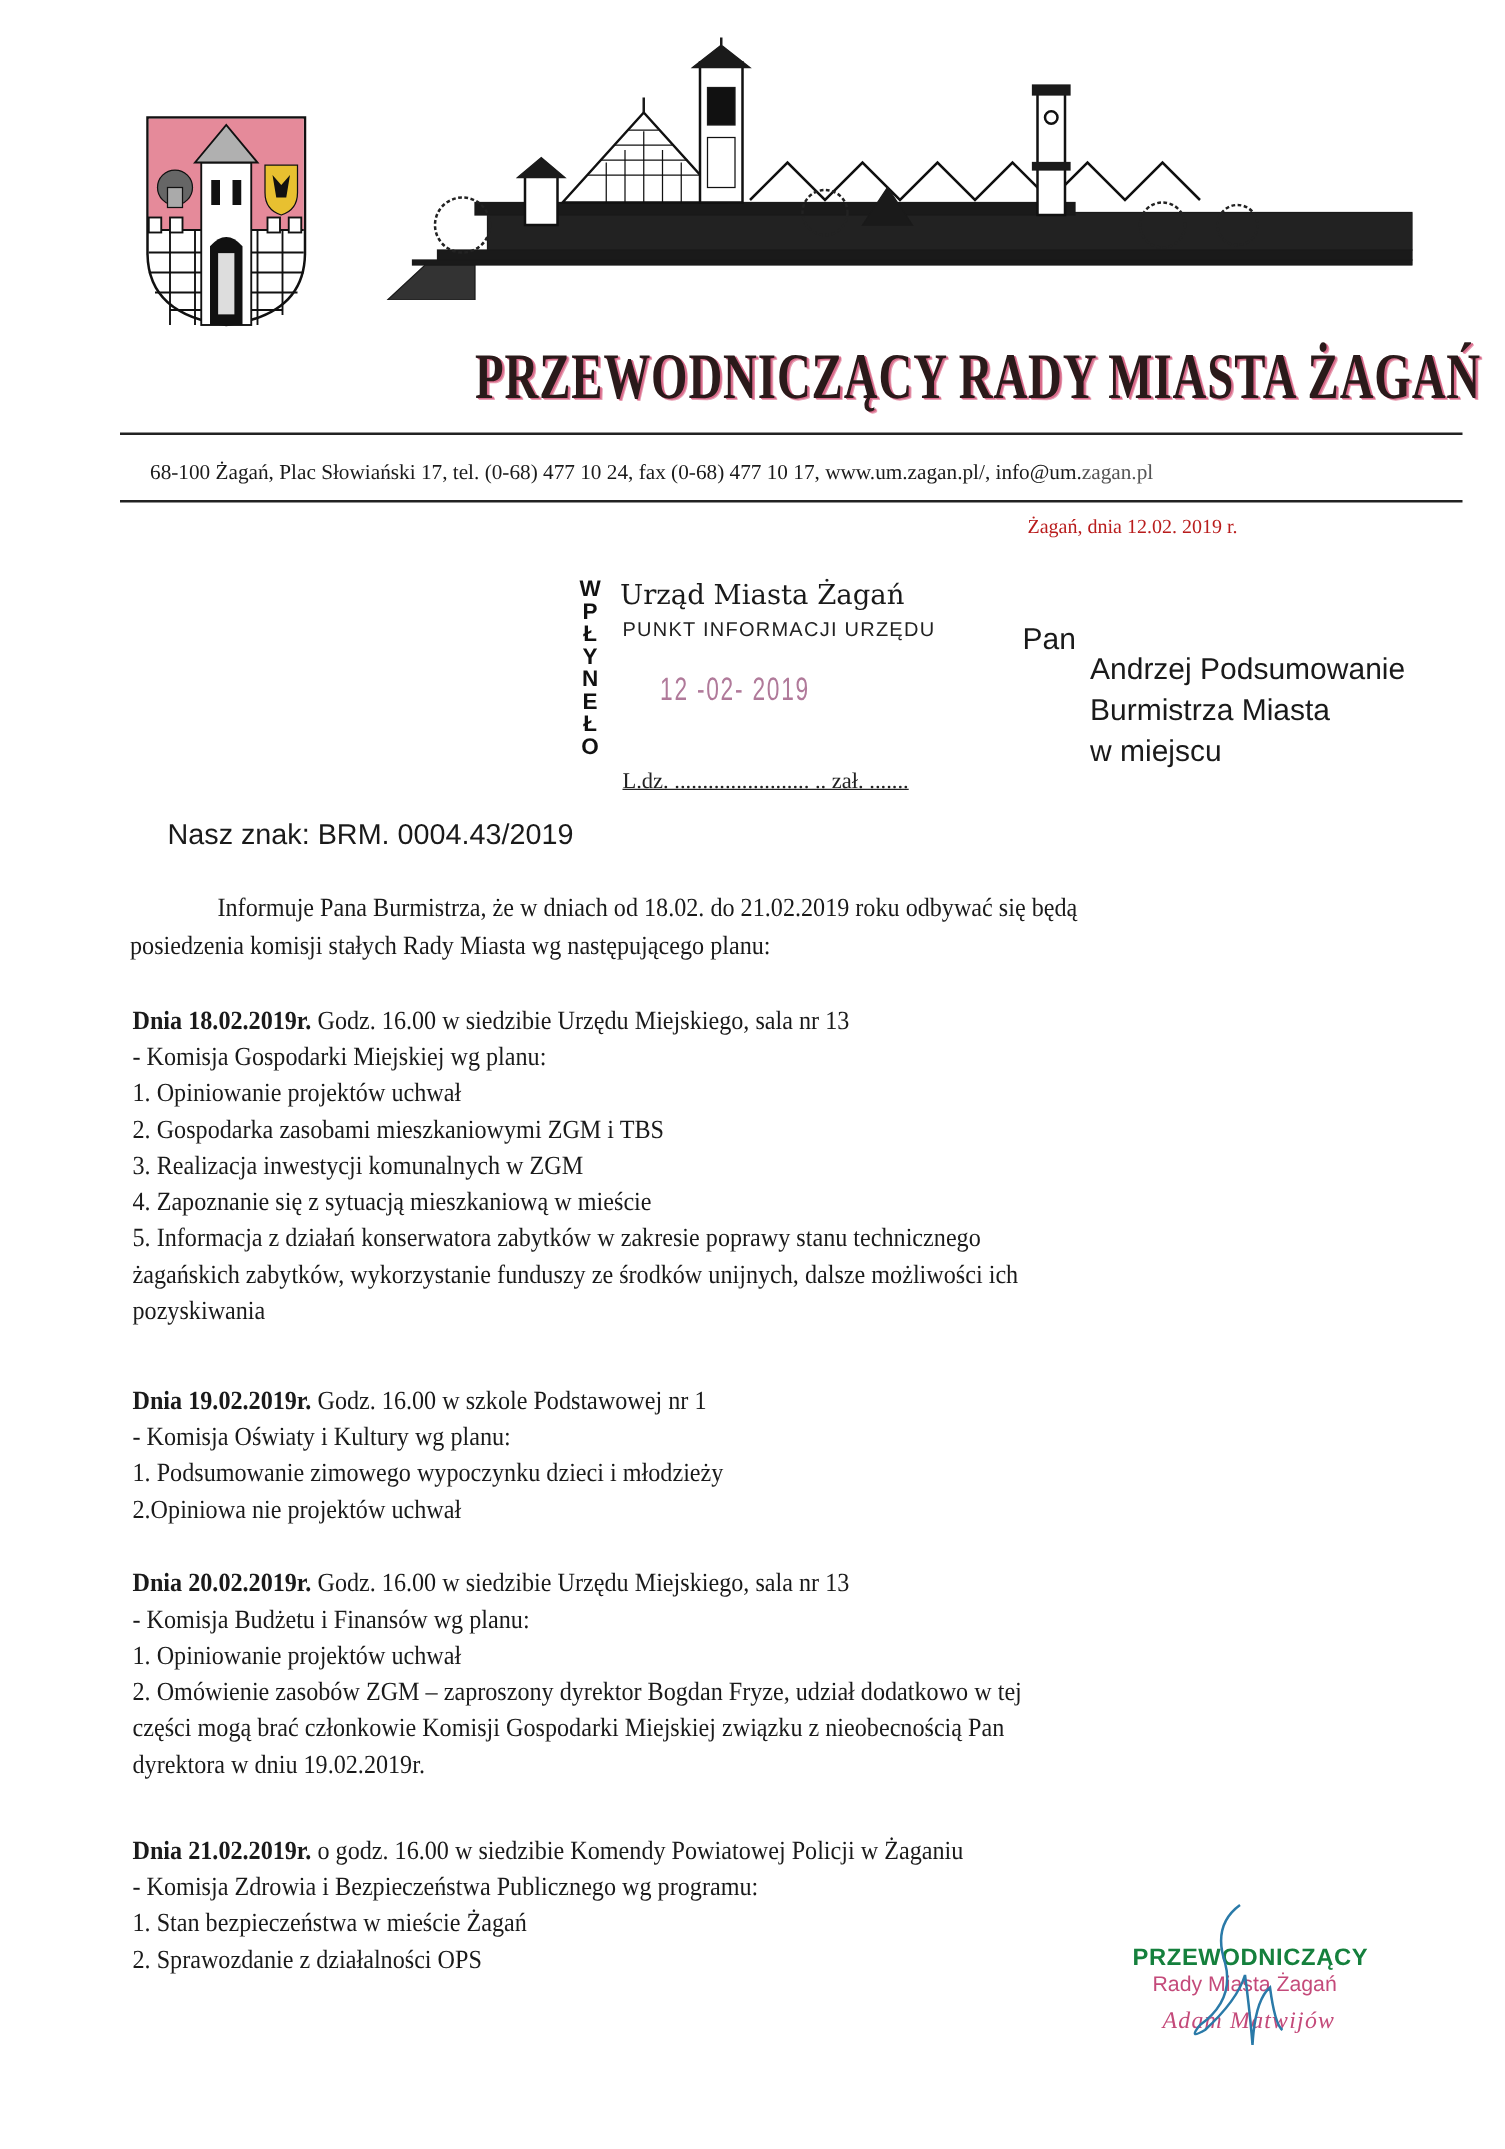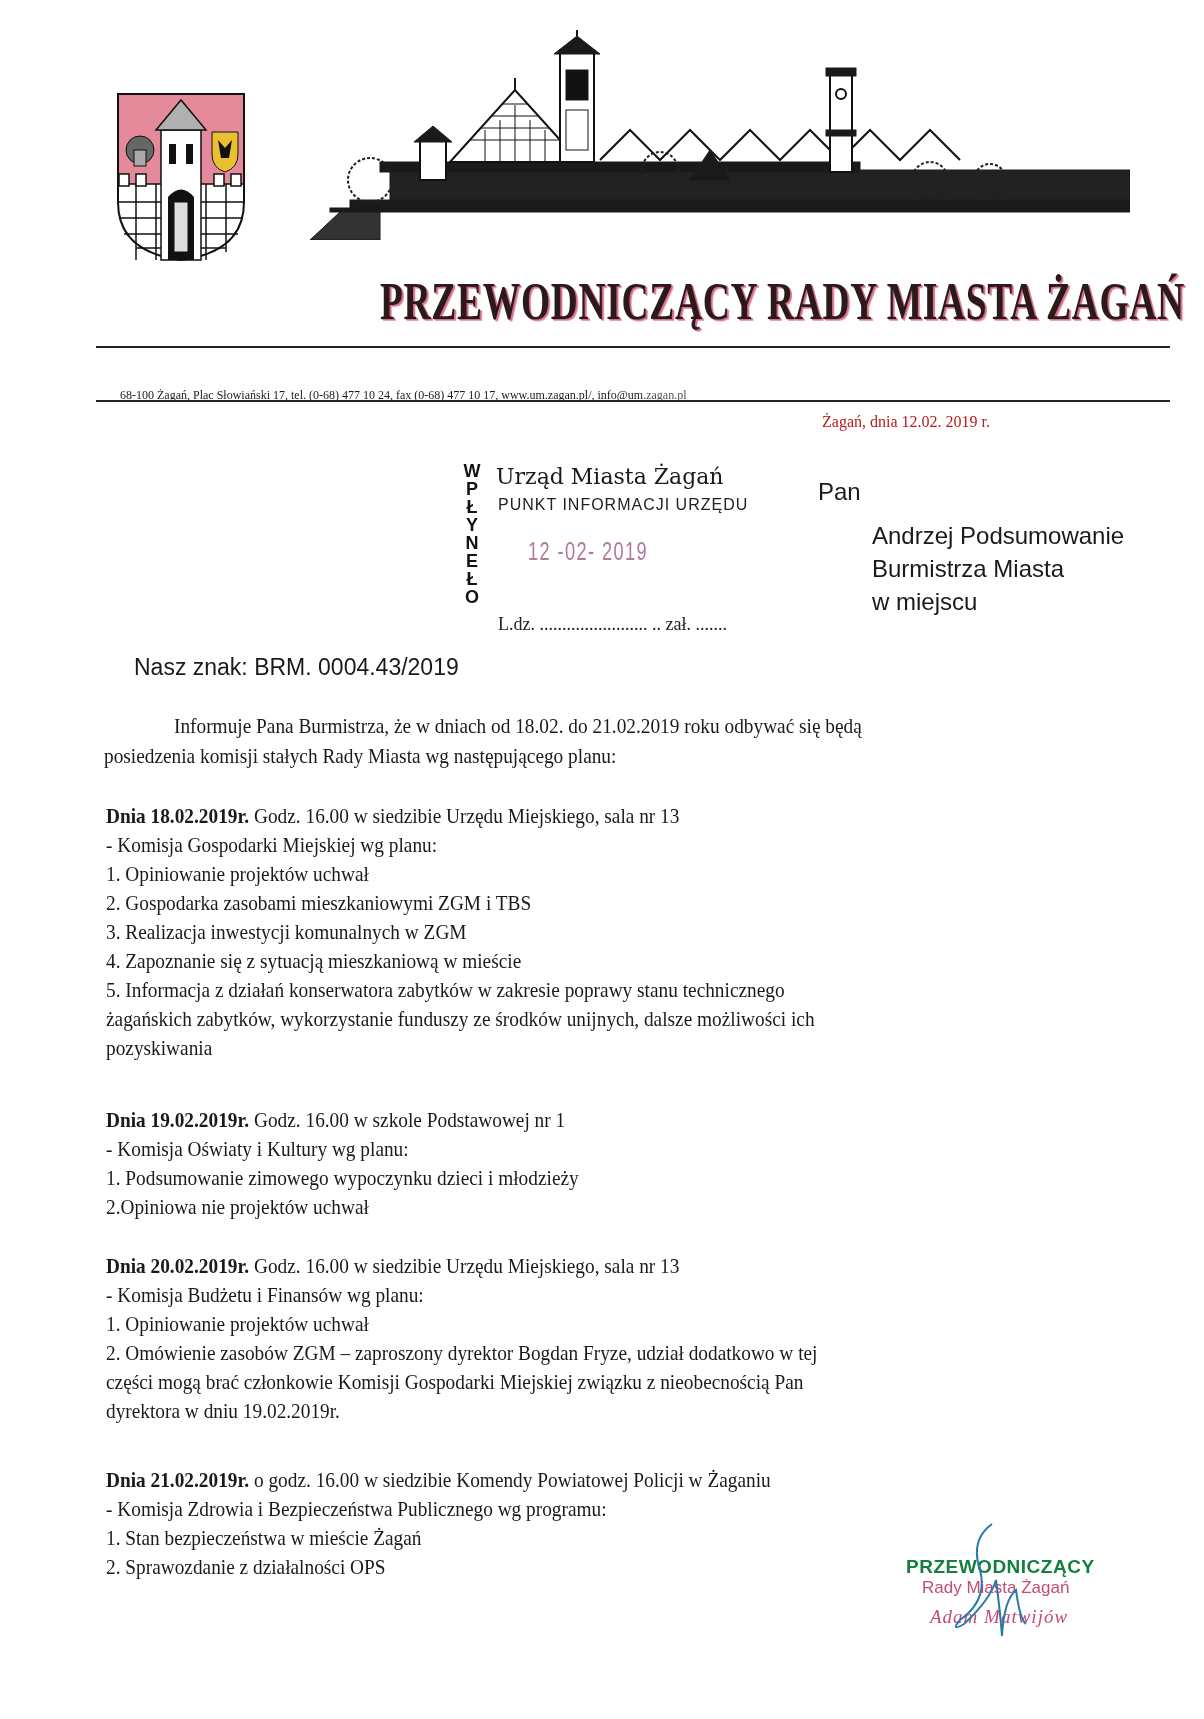--- a/index.html
+++ b/index.html
@@ -6,37 +6,37 @@
     body { width: 1204px; height: 1719px; position: relative; overflow: hidden; color: #1a1a1a; font-family: "Liberation Serif", serif; }
     .abs { position: absolute; }
 
     
     .crest { left: 116px; top: 92px; width: 130px; height: 170px; }
     
     .skyline { left: 270px; top: 30px; width: 860px; height: 210px; }
 
     .title { left: 380px; top: 272px; font-family: "Liberation Serif", serif; font-weight: bold; font-size: 52px; letter-spacing: 1px; color: #2a1a1a; transform: scaleX(0.72); transform-origin: left top; white-space: nowrap; text-shadow: 2px 1px 0 #d86a8a, 3px 2px 0 #e8a0b4; }
     .rule-top { left: 96px; top: 346px; width: 1074px; height: 2px; background: #222; }
-    .contact { left: 120px; top: 388px; font-size: 12px; white-space: nowrap; }
+    .contact { left: 120px; top: 368px; font-size: 17px; white-space: nowrap; }
     .contact .faded { color: #555; }
     .rule-bottom { left: 96px; top: 400px; width: 1074px; height: 2px; background: #222; }
 
     .date-line { left: 822px; top: 413px; font-size: 16px; white-space: nowrap; color: #b91c1c; }
 
     
     .stamp-vert { left: 462px; top: 462px; width: 20px; font-family: "Liberation Sans", sans-serif; font-weight: bold; font-size: 18px; line-height: 18px; text-align: center; color: #111; }
     .stamp-vert span { display: block; }
     .stamp-title { left: 496px; top: 464px; font-family: "DejaVu Serif", serif; font-weight: normal; font-size: 22px; white-space: nowrap; color: #1a1a1a; }
     .stamp-sub { left: 498px; top: 496px; font-family: "Liberation Sans", sans-serif; font-size: 16px; letter-spacing: 1px; white-space: nowrap; color: #222; }
     .stamp-date { left: 528px; top: 536px; font-family: "Liberation Sans", sans-serif; font-size: 26px; letter-spacing: 2px; color: #b07a9a; transform: scaleX(0.7); transform-origin: left top; white-space: nowrap; }
-    .stamp-ldz { left: 498px; top: 614px; font-size: 18px; white-space: nowrap; color: #222; }
+    .stamp-ldz { left: 498px; top: 614px; font-size: 18px; white-space: nowrap; color: #222; text-decoration: underline; }
 
     
     .addr { font-family: "Liberation Sans", sans-serif; font-size: 24px; color: #1a1a1a; white-space: nowrap; }
-    .addr-pan { left: 818px; top: 478px; }
+    .addr-pan { left: 818px; top: 498px; }
     .addr-1 { left: 872px; top: 522px; }
     .addr-2 { left: 872px; top: 555px; }
     .addr-3 { left: 872px; top: 588px; }
 
     .ref { left: 134px; top: 654px; font-family: Liberation Sans, sans-serif; font-size: 23px; white-space: nowrap; }
 
     .body-text { font-family: "Liberation Serif", serif; font-size: 21px; line-height: 29px; white-space: nowrap; transform: scaleX(0.92); transform-origin: left top; color: #1a1a1a; }
     .intro1 { left: 174px; top: 712px; }
     .intro2 { left: 104px; top: 742px; }
 

